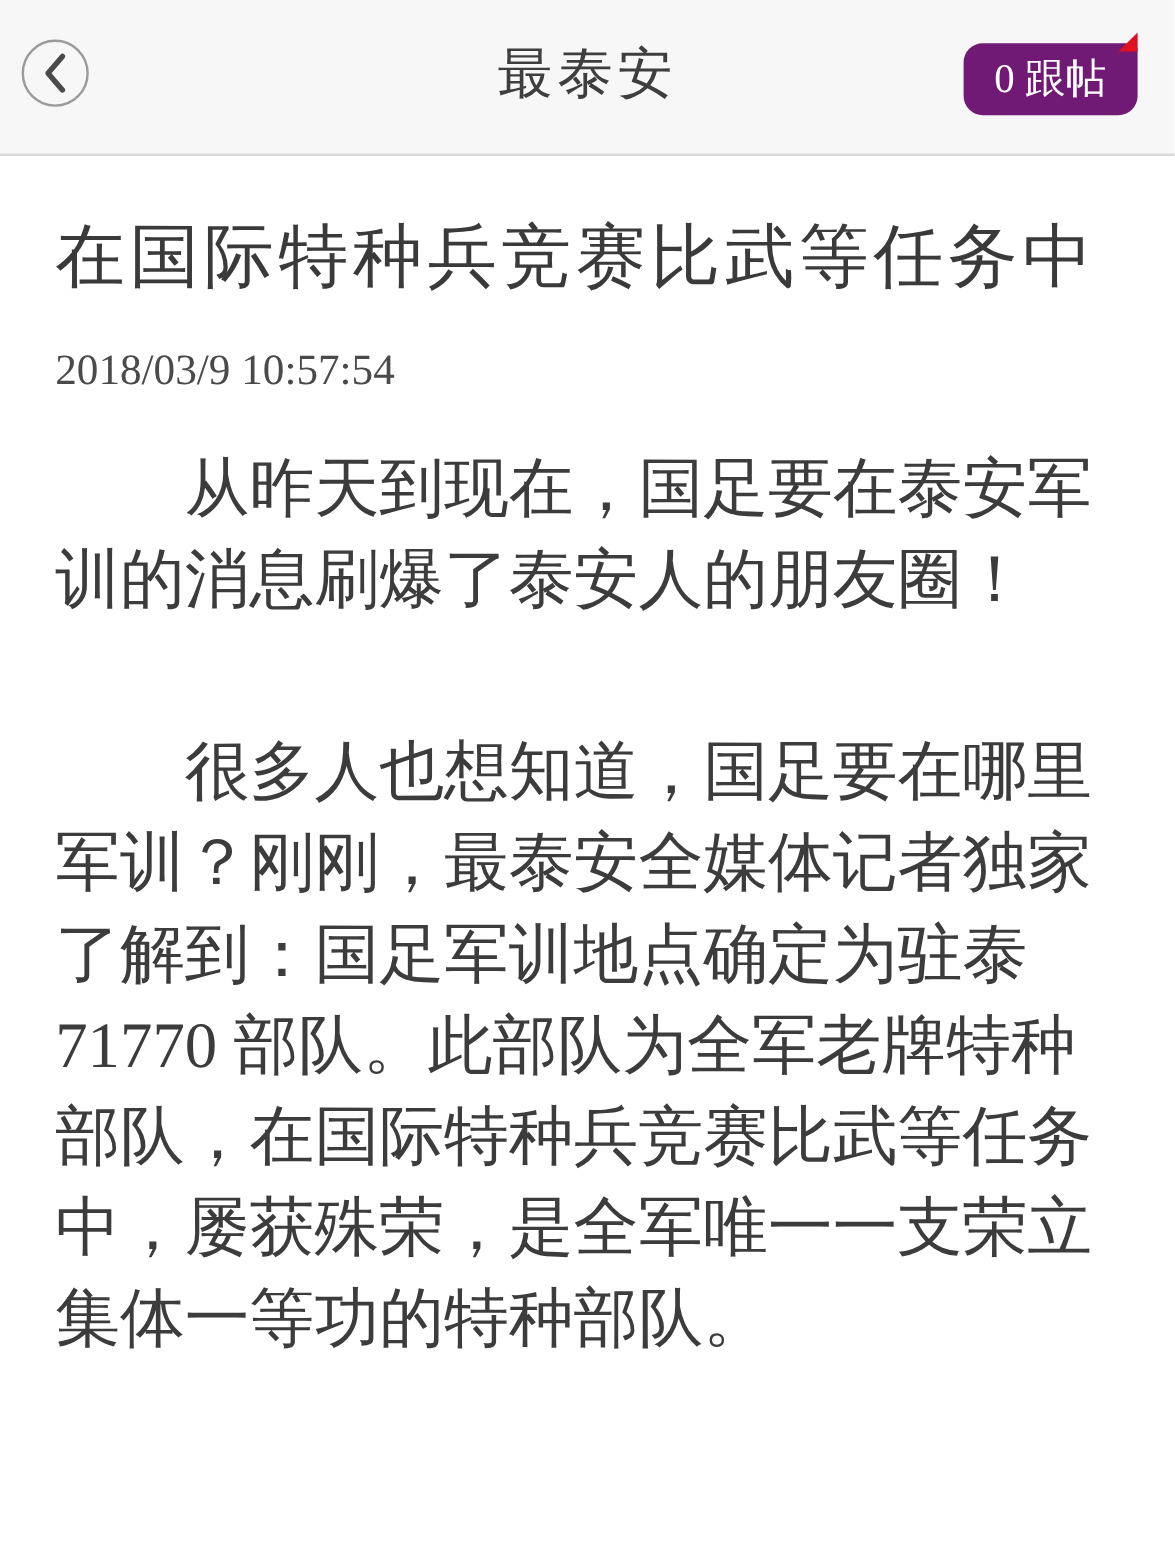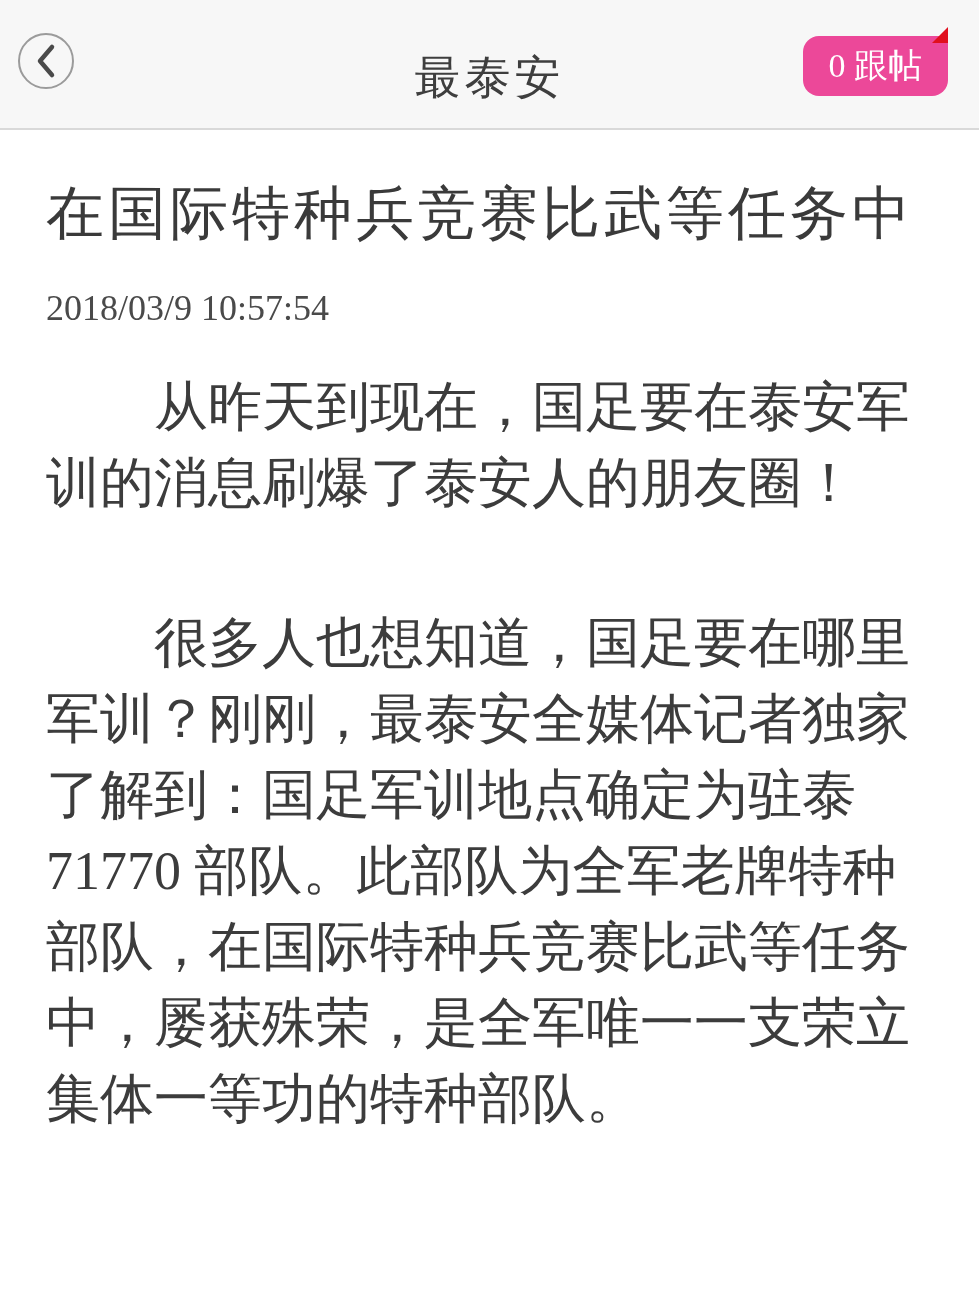--- a/index.html
+++ b/index.html
@@ -44,29 +44,28 @@
     position: absolute;
     left: 0;
     right: 0;
     top: 0;
     height: 128px;
     line-height: 124px;
     text-align: center;
     font-size: 46px;
     color: #3e3e3e;
     letter-spacing: 4px;
-    margin-top: 16px;
   }
   .comments-btn {
     position: absolute;
     right: 31px;
     top: 36px;
     height: 60px;
     padding: 0 26px;
-    background: #ec4899;
+    background: #701a75;
     border: none;
     border-radius: 16px 6px 16px 16px;
     color: #ffffff;
     font-size: 34px;
     font-family: "Liberation Serif", "DejaVu Serif", serif;
     display: flex;
     align-items: center;
     cursor: pointer;
   }
   .comments-btn::after {

